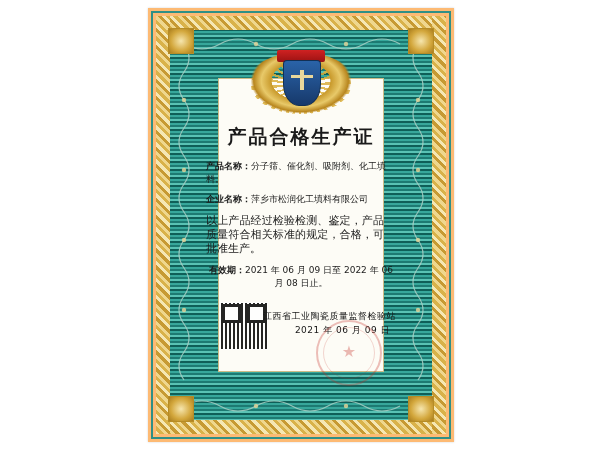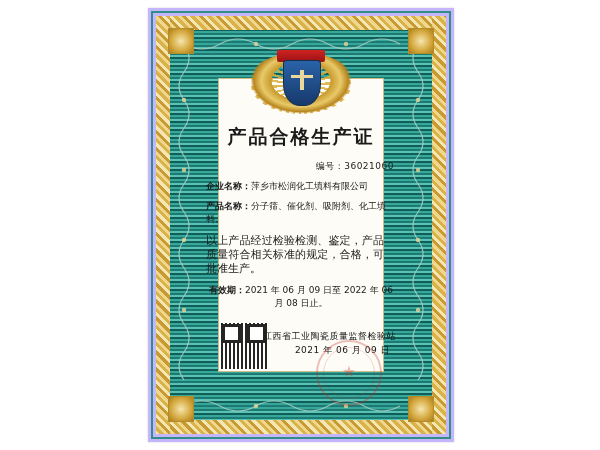--- a/index.html
+++ b/index.html
@@ -19,21 +19,21 @@
     background: #ffffff;
   }
 
   
   .certificate {
     position: absolute;
     left: 148px;
     top: 8px;
     width: 306px;
     height: 434px;
-    background: #c4b5fd;
+    background: #fdba74;
     box-shadow: 0 0 2px rgba(0,0,0,0.18);
     overflow: hidden;
   }
 
   
   .border-outer {
     position: absolute;
     left: 3px; top: 3px; right: 3px; bottom: 3px;
     border: 2px solid #2f8f86;
     box-sizing: border-box;
@@ -320,30 +320,27 @@
 
       <div class="emblem">
         <div class="spikes"></div>
         <div class="wreath"></div>
         <div class="topbar"></div>
         <div class="shield"></div>
       </div>
 
       <div class="cert-title">产品合格生产证</div>
 
-      <div class="row-no">
-        <span>编号：</span><span>36021060</span>
+
+      <div class="field">
+        <span class="label">产品名称：</span><span class="value">分子筛、催化剂、吸附剂、化工填料。</span>
       </div>
 
       <div class="field">
         <span class="label">企业名称：</span><span class="value">萍乡市松润化工填料有限公司</span>
-      </div>
-
-      <div class="field">
-        <span class="label">产品名称：</span><span class="value">分子筛、催化剂、吸附剂、化工填料。</span>
       </div>
 
       <div class="paragraph">以上产品经过检验检测、鉴定，产品质量符合相关标准的规定，合格，可批准生产。</div>
 
       <div class="field validity">
         <span class="label">有效期：</span><span class="value">2021 年 06 月 09 日至 2022 年 06 月 08 日止。</span>
       </div>
 
       <div class="bottom-row">
         <div class="qr"></div>

